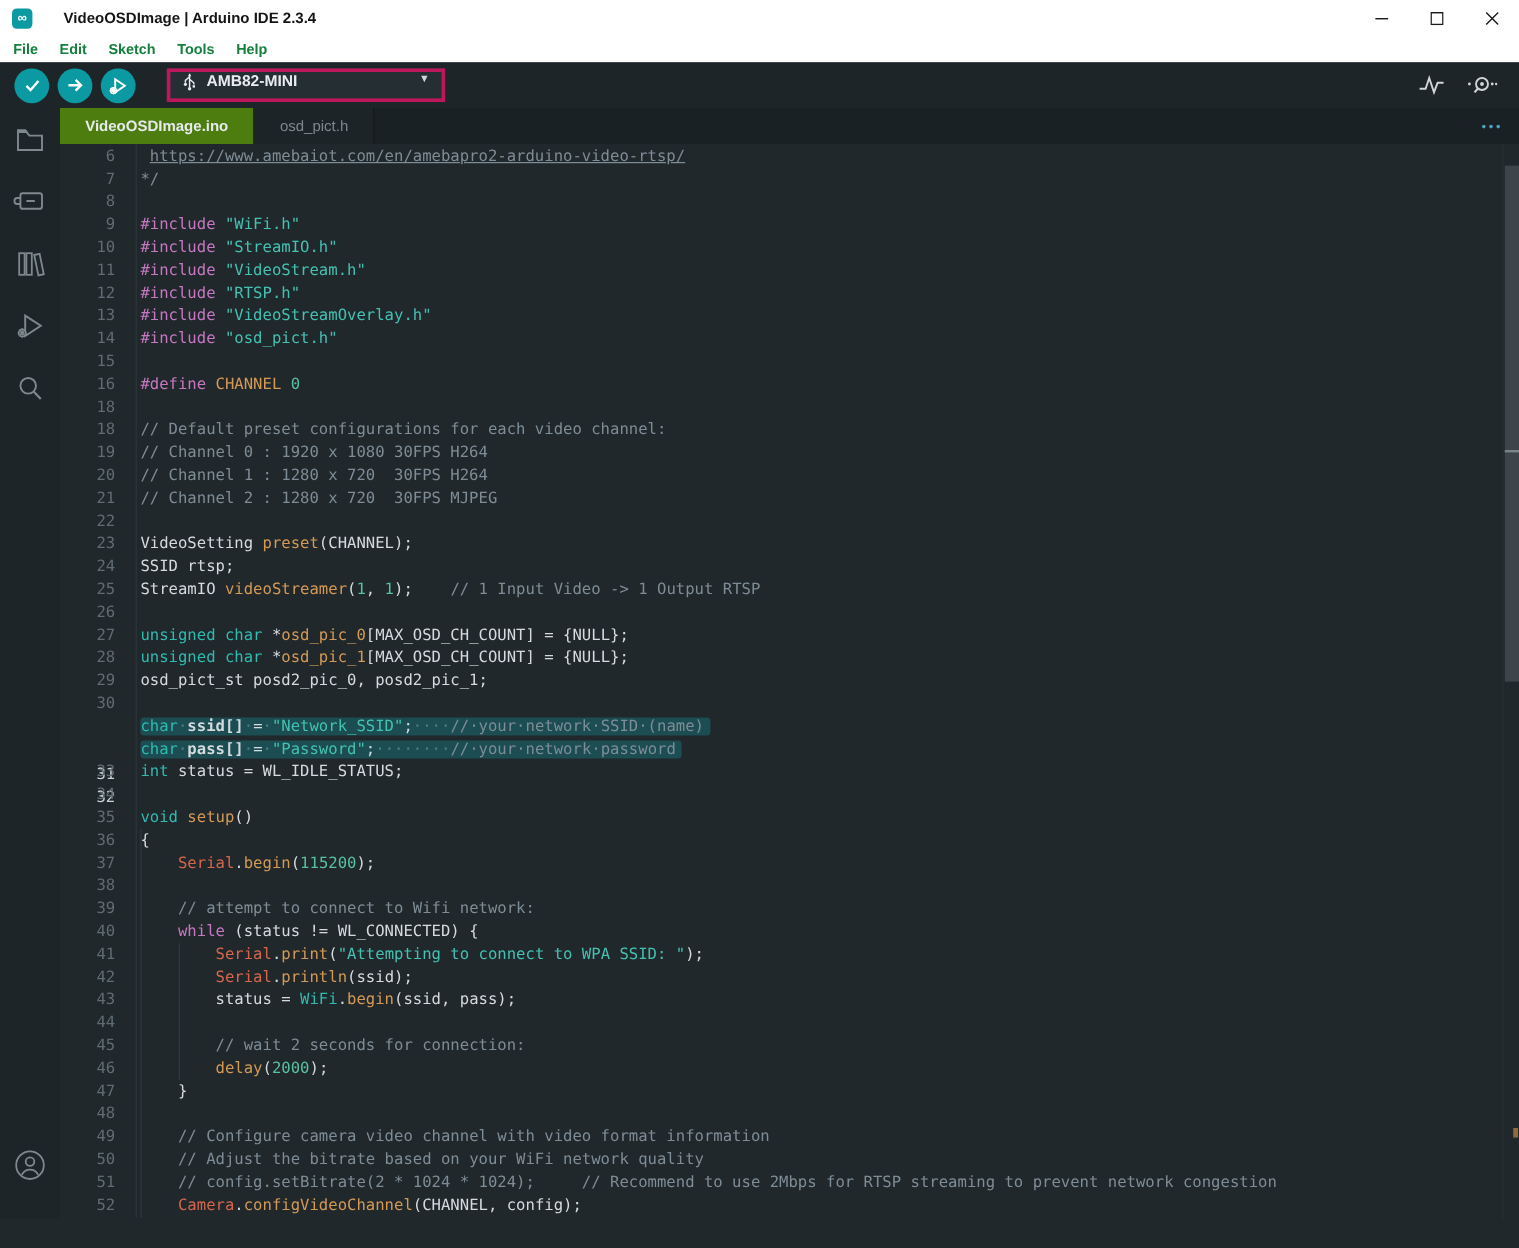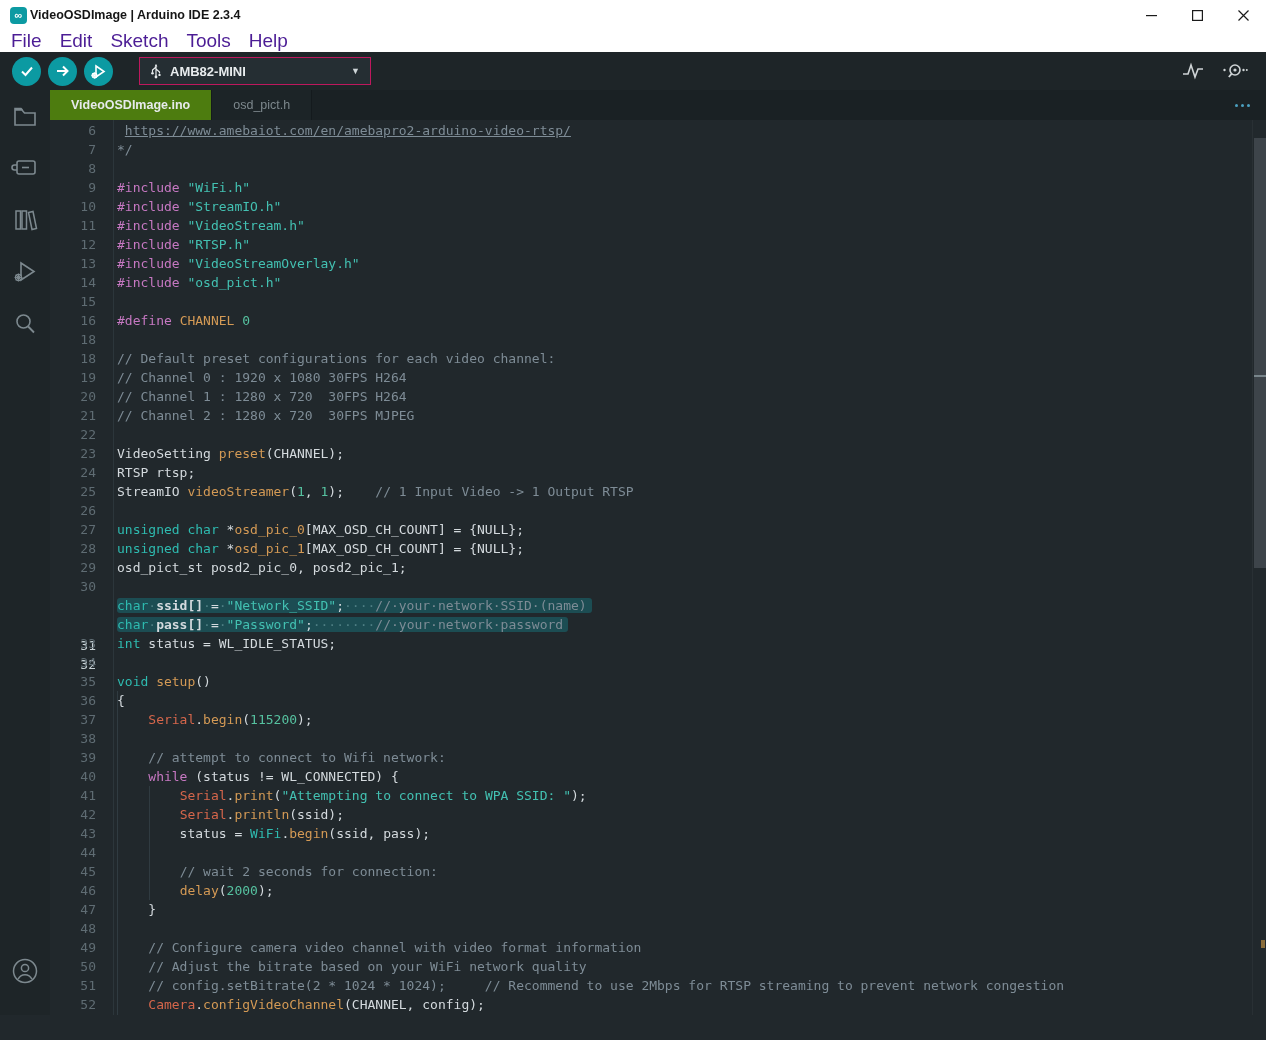--- a/index.html
+++ b/index.html
@@ -3,35 +3,35 @@
 <meta charset="utf-8">
 <style>
   * { margin:0; padding:0; box-sizing:border-box; }
   html,body { width:1266px; height:1040px; overflow:hidden; }
   body { position:relative; background:#21282c; font-family:"Liberation Sans", sans-serif; }
 
   
   #titlebar { position:absolute; left:0; top:0; width:1266px; height:30px; background:#ffffff; display:flex; align-items:center; }
   .app-icon { width:17px; height:17px; margin-left:10px; border-radius:4px; background:#0c9aa2; color:#fff;
               display:flex; align-items:center; justify-content:center; font-size:11px; font-weight:bold; }
-  .title-text { margin-left:3px; font-size:12.5px; color:#151515; font-weight:bold; }
+  .title-text { margin-left:26px; font-size:12.5px; color:#151515; font-weight:bold; }
   .win-controls { margin-left:auto; display:flex; height:100%; }
   .win-btn { width:46px; height:100%; display:flex; align-items:center; justify-content:center; color:#1b1b1b; }
 
   
   #menubar { position:absolute; left:0; top:30px; width:1266px; height:22px; background:#ffffff; display:flex; align-items:center; padding-left:2px; }
-  .menu-item { font-size:19px; color:#4c1d95; padding:0 9px; height:100%; display:flex; align-items:center; cursor:default; }
+  .menu-item { font-size:12px; color:#15803d; padding:0 9px; height:100%; display:flex; align-items:center; cursor:default;font-weight:bold; }
 
   
   #toolbar { position:absolute; left:0; top:52px; width:1266px; height:38px; background:#1e2528; display:flex; align-items:center; }
   .tb-circle { width:29px; height:29px; border-radius:50%; background:#0c9aa2; margin-left:7px;
                display:flex; align-items:center; justify-content:center; }
   .tb-circle:first-child { margin-left:12px; }
-  .board-combo { margin-left:26px; width:232px; height:28px; background:#252e33; border:1px solid #be185d;
-                 display:flex; align-items:center; padding:0 10px; }
+  .board-combo { margin-left:26px; width:232px; height:28px; background:#252e33; border:3px solid #be185d;
+                 display:flex; align-items:flex-start; padding:0 10px; }
   .board-label { color:#e8ecee; font-size:13px; font-weight:bold; margin-left:8px; }
   .combo-caret { margin-left:auto; color:#cfd6d9; font-size:9px; }
   .tb-right { margin-left:auto; display:flex; align-items:center; gap:18px; margin-right:18px; }
 
   
   #sidebar { position:absolute; left:0; top:90px; width:50px; height:925px; background:#1e2528; display:flex; flex-direction:column; align-items:center; }
   .sb-icon { width:50px; height:52px; display:flex; align-items:center; justify-content:center; }
   .sb-bottom { margin-top:auto; margin-bottom:18px; }
 
   
@@ -286,21 +286,21 @@
       <div class="crow">
         <span class="ln">22</span>
         <span class="code"></span>
       </div>
       <div class="crow">
         <span class="ln">23</span>
         <span class="code"><span class="pln">VideoSetting </span><span class="fn">preset</span><span class="pln">(CHANNEL);</span></span>
       </div>
       <div class="crow">
         <span class="ln">24</span>
-        <span class="code"><span class="pln">RTSP rtsp;</span></span>
+        <span class="code"><span class="pln">SSID rtsp;</span></span>
       </div>
       <div class="crow">
         <span class="ln">25</span>
         <span class="code"><span class="pln">StreamIO </span><span class="fn">videoStreamer</span><span class="pln">(</span><span class="num">1</span><span class="pln">, </span><span class="num">1</span><span class="pln">);    </span><span class="cmt">// 1 Input Video -&gt; 1 Output RTSP</span></span>
       </div>
       <div class="crow">
         <span class="ln">26</span>
         <span class="code"></span>
       </div>
       <div class="crow">

